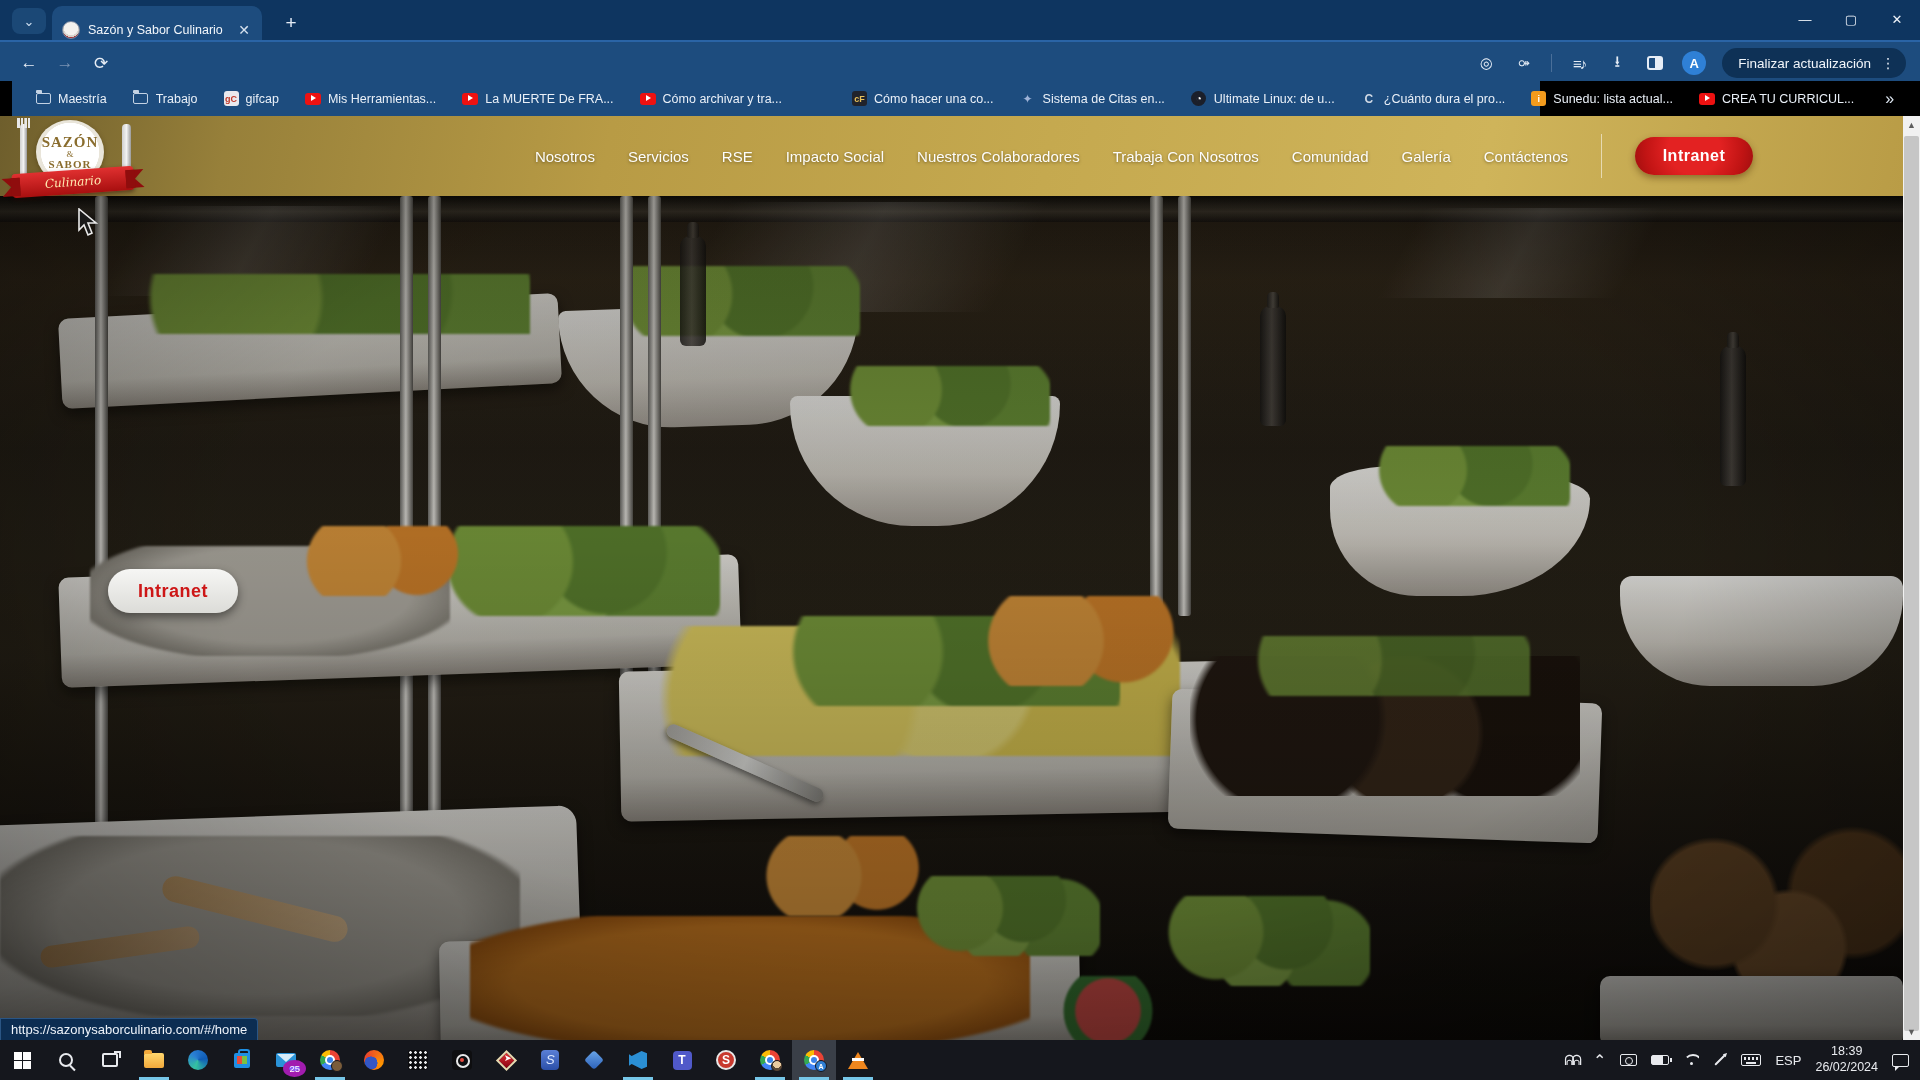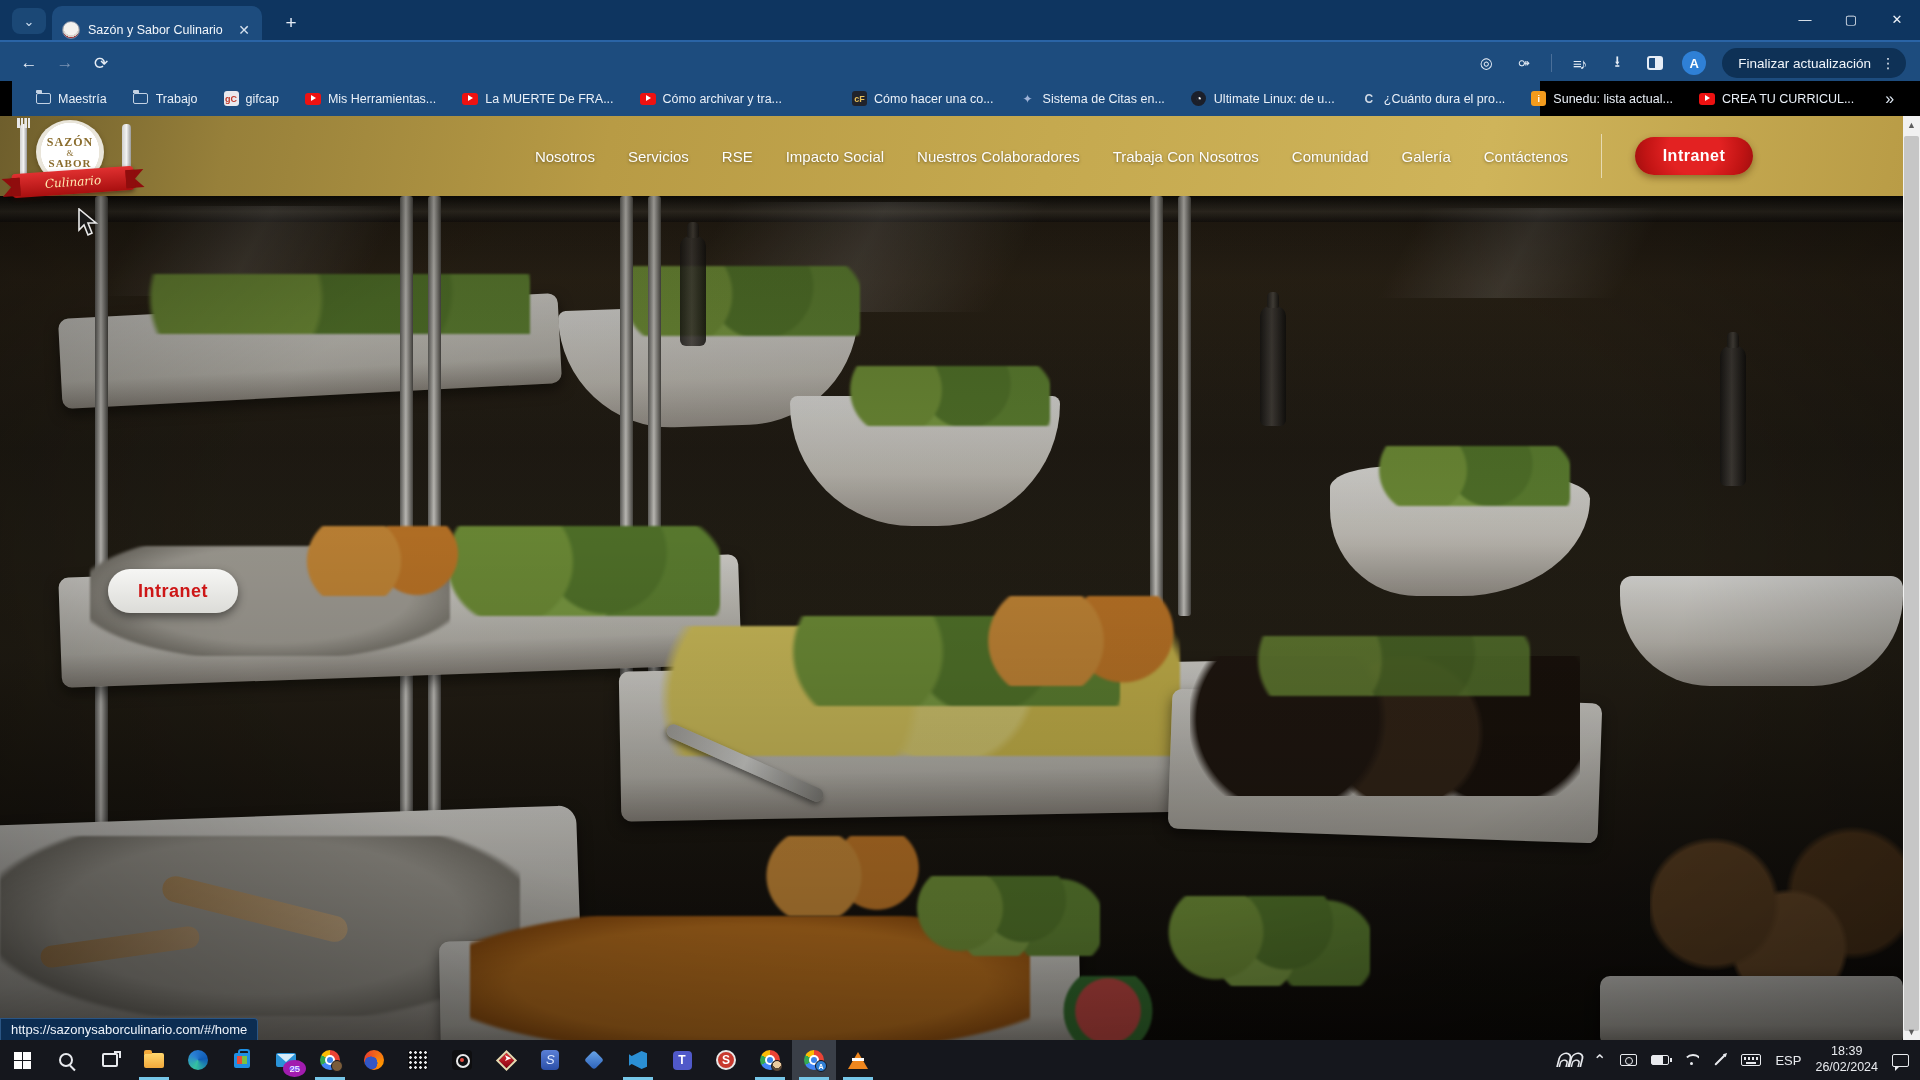--- a/index.html
+++ b/index.html
@@ -80,21 +80,21 @@
 
   
   .logo { position:absolute; left:10px; top:118px; width:135px; height:85px; }
   .utensil { position:absolute; top:6px; width:7px; height:62px; background:linear-gradient(90deg,#cfcfcf,#f2f2f2,#9a9a9a); border-radius:3px; }
   .fork { left:10px; } .knife { left:112px; width:9px; border-radius:4px 4px 2px 2px; }
   .fork:before { content:""; position:absolute; top:-6px; left:-3px; width:13px; height:10px;
     background:linear-gradient(90deg,#e8e8e8 20%, transparent 21% 29%, #e8e8e8 30% 48%, transparent 49% 57%, #e8e8e8 58% 78%, transparent 79% 85%, #e8e8e8 86%); }
   .plate { position:absolute; left:26px; top:2px; width:68px; height:64px; border-radius:50%;
     background:radial-gradient(circle, #ffffff 0 62%, #e9e5da 63% 78%, #f7f5ef 79% 100%);
     box-shadow:0 2px 5px rgba(50,35,5,.4); display:flex; flex-direction:column; align-items:center; justify-content:center; }
-  .plate .l1 { font-family:"Liberation Serif", serif; color:#8a6d2e; font-size:12px; font-weight:bold; letter-spacing:1px; }
+  .plate .l1 { font-family:"Liberation Serif", serif; color:#8a6d2e; font-size:15px; font-weight:bold; letter-spacing:1px; }
   .plate .amp { font-family:"Liberation Serif", serif; color:#8a6d2e; font-size:9px; line-height:.8; }
   .plate .l2 { font-family:"Liberation Serif", serif; color:#8a6d2e; font-size:11px; font-weight:bold; letter-spacing:1px; }
   .ribbon { position:absolute; left:2px; top:52px; width:122px; height:24px;
     background:linear-gradient(180deg,#e03030,#a80f0f); border-radius:4px; transform:rotate(-4deg);
     display:flex; align-items:center; justify-content:center; box-shadow:0 2px 4px rgba(40,10,5,.5); }
   .ribbon:before, .ribbon:after { content:""; position:absolute; top:4px; border:9px solid #8f0d0d; }
   .ribbon:before { left:-10px; border-left-color:transparent; }
   .ribbon:after { right:-10px; border-right-color:transparent; }
   .ribbon span { font-family:"DejaVu Serif", serif; font-style:italic; color:#ffe9b0; font-size:12px; }
 
@@ -192,21 +192,21 @@
   .ic-sourcetree { width:18px; height:20px; border-radius:4px; background:linear-gradient(180deg,#5a7fd6,#2b4fa8); position:relative; }
   .ic-sourcetree:before { content:"S"; position:absolute; left:5px; top:2px; color:#dce8ff; font-size:13px; font-style:italic; }
   .ic-bluediamond { width:14px; height:14px; background:linear-gradient(135deg,#6aa6e8,#2a5fb8); transform:rotate(45deg); border-radius:3px; }
   .ic-vscode { width:18px; height:18px; background:#2b8fd4; clip-path:polygon(70% 0, 100% 12%, 100% 88%, 70% 100%, 15% 72%, 0 82%, 0 18%, 15% 28%); }
   .ic-teams { width:19px; height:19px; background:#5059c9; border-radius:4px; position:relative; color:#fff; font-size:12px; font-weight:bold; display:flex; align-items:center; justify-content:center; }
   .ic-reds { width:20px; height:20px; border-radius:50%; background:#c8392e; border:2px solid #e8e8e8; color:#fff; font-size:12px; font-weight:bold; display:flex; align-items:center; justify-content:center; }
   .ic-vlc { width:0; height:0; border-left:10px solid transparent; border-right:10px solid transparent; border-bottom:17px solid #f0871e; position:relative; }
   .ic-vlc:before { content:""; position:absolute; left:-6px; top:6px; width:12px; height:3px; background:#fff; }
   .tb-right { margin-left:auto; display:flex; align-items:center; gap:4px; padding-right:6px; }
   .trayitem { height:40px; display:flex; align-items:center; justify-content:center; padding:0 5px; color:#e8eaee; }
-  .ic-people { font-size:20px; letter-spacing:-3px;font-style:italic; }
+  .ic-people { font-size:14px; letter-spacing:-3px; }
   .ic-battery { width:18px; height:10px; border:1.5px solid #e8eaee; border-radius:2px; position:relative; background:linear-gradient(90deg,#e8eaee 0 70%, transparent 70%); }
   .ic-battery:after { content:""; position:absolute; right:-4px; top:2px; width:2px; height:4px; background:#e8eaee; }
   .ic-wifi { width:16px; height:12px; position:relative; overflow:hidden; }
   .ic-wifi:before { content:""; position:absolute; left:0; top:0; width:16px; height:16px; border:2px solid #e8eaee; border-radius:50%; clip-path:polygon(50% 50%, 0 0, 100% 0); }
   .ic-wifi:after { content:""; position:absolute; left:7px; top:8px; width:3px; height:3px; background:#e8eaee; border-radius:50%; }
   .ic-pen { width:14px; height:2px; background:#e8eaee; transform:rotate(-45deg); border-radius:1px; position:relative; }
   .ic-pen:before { content:""; position:absolute; right:-3px; top:-1px; border-left:4px solid #e8eaee; border-top:2px solid transparent; border-bottom:2px solid transparent; }
   .ic-keyboard { width:20px; height:12px; border:1.5px solid #e8eaee; border-radius:2px; position:relative; }
   .ic-keyboard:before { content:""; position:absolute; left:2px; top:2px; width:14px; height:3px;
     background-image:linear-gradient(90deg,#e8eaee 0 2px, transparent 2px 4px); background-size:4px 3px; }

